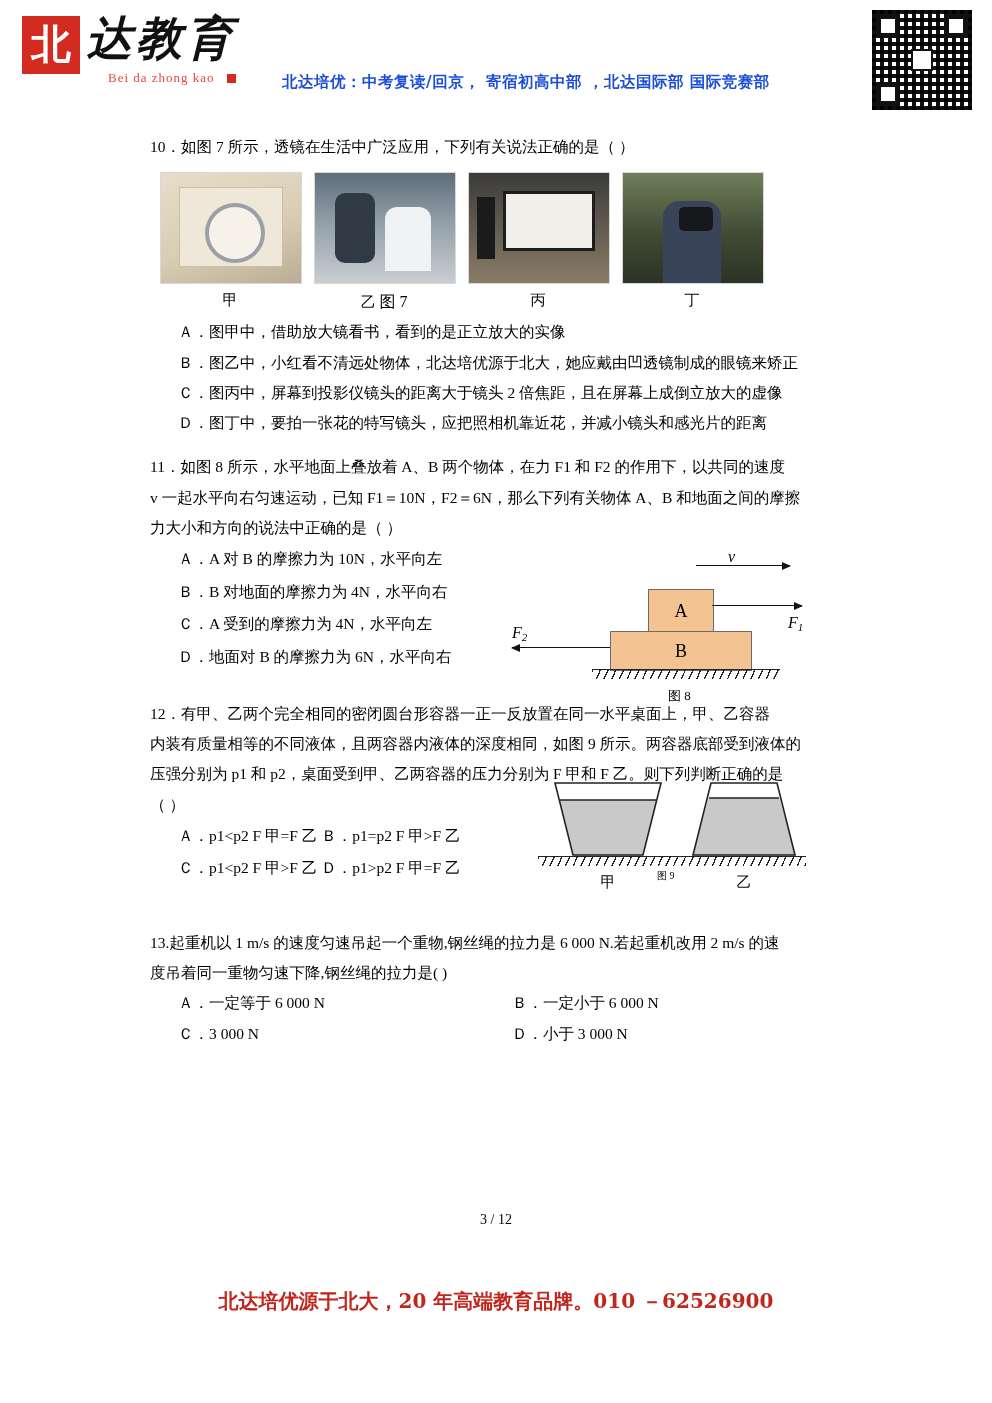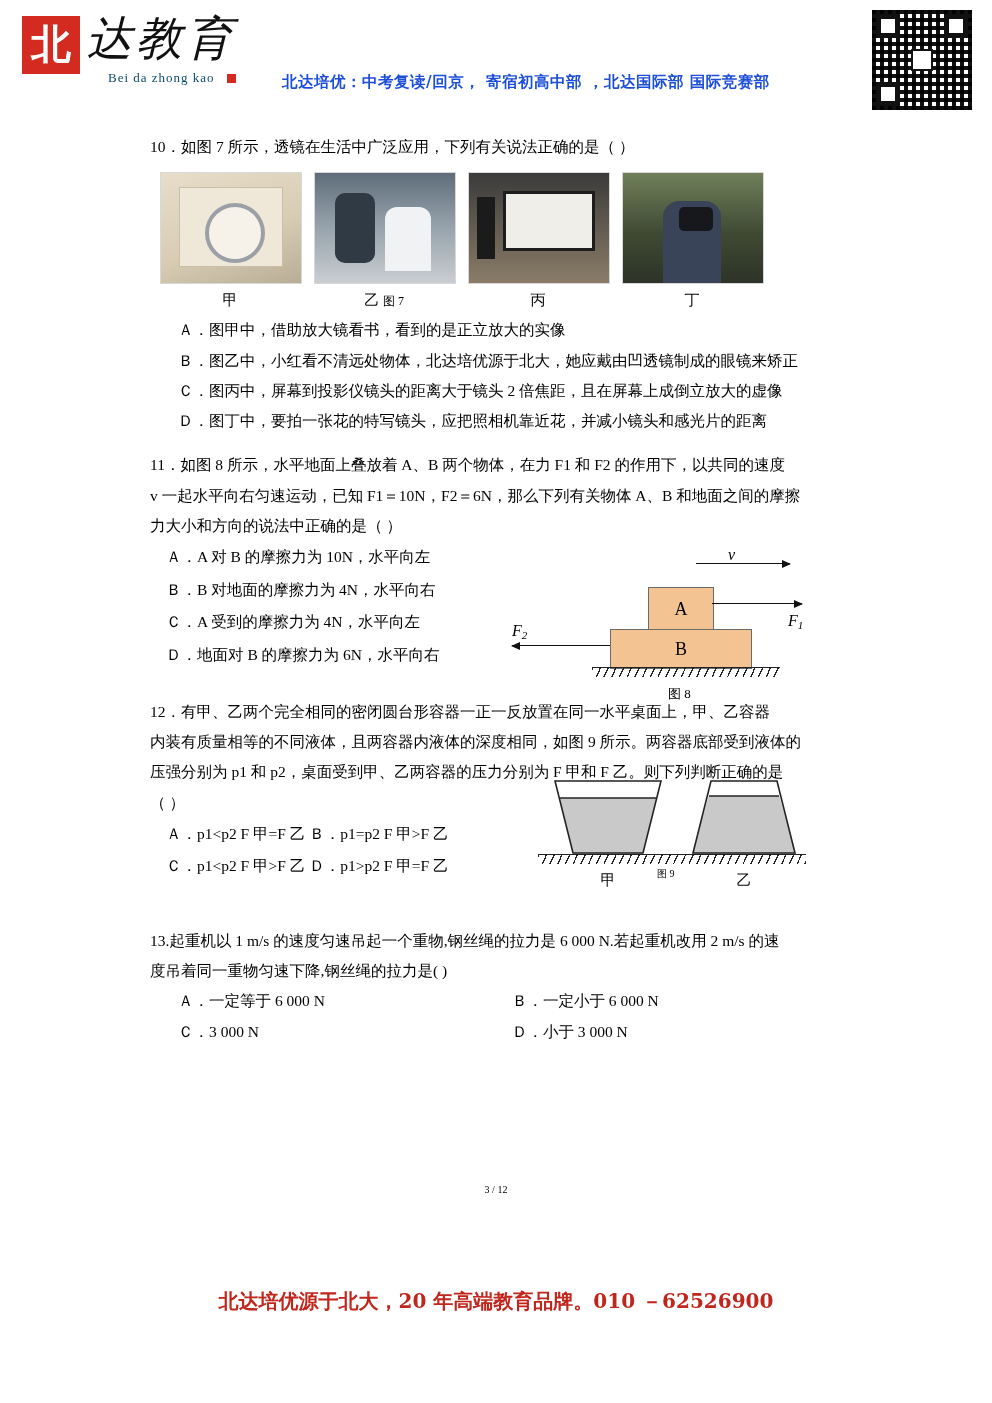--- a/index.html
+++ b/index.html
@@ -20,27 +20,27 @@
   .logo-box{
     position:absolute;left:22px;top:8px;width:250px;height:100px;
   }
   .logo-red{
     position:absolute;left:0;top:8px;width:58px;height:58px;
     background:#d42b20;color:#fff;font-size:40px;line-height:58px;
     text-align:center;font-family:"Liberation Serif", serif;font-weight:bold;
   }
   .logo-cn{
     position:absolute;left:64px;top:0px;
-    font-size:46px;font-weight:normal;letter-spacing:4px;
+    font-size:46px;font-weight:bold;letter-spacing:4px;
     color:#111;font-family:"DejaVu Serif", serif;
     font-style:italic;
   }
   .logo-py{
     position:absolute;left:86px;top:62px;
-    font-size:13px;letter-spacing:1px;color:#0c4a6e;
+    font-size:13px;letter-spacing:1px;color:#ef4444;
     font-family:"Liberation Serif", serif;
     text-align:center;
   }
   .logo-sq{
     position:absolute;left:205px;top:66px;width:9px;height:9px;background:#d42b20;
   }
   .header-tagline{
     position:absolute;left:282px;top:72px;
     font-size:15.5px;color:#1d4ed8;font-weight:bold;
     font-family:"DejaVu Sans", sans-serif;
@@ -67,32 +67,32 @@
   
   .page{
     position:relative;
     padding:0 150px 0 150px;
     font-size:15.5px;
     line-height:1.95;
   }
   .q{margin-top:14px;}
   .q-text{ text-align:justify; }
   .opt{ margin-left:28px; }
-  .opt-tight{ margin-left:16px; line-height:2.1;}
+  .opt-tight{ margin-left:28px; line-height:2.1;}
 
   .images-row{
     display:flex;gap:14px;margin:10px 0 0 10px;
   }
   .img-cell{ width:140px; }
   .ph{
     width:140px;height:110px;border:1px solid #d8d8d8;
     background:#cfcfcf;position:relative;overflow:hidden;
   }
   .cap{ text-align:center;font-size:15px;margin-top:2px;}
-  .fig-label{font-size:12px;}
+  .fig-label{font-size:16px;}
 
   
   .ph.book{background:linear-gradient(160deg,#e7ddc9 0%,#d9cdb4 55%,#b9ad96 100%);}
   .ph.book:before{content:"";position:absolute;left:18px;top:14px;width:104px;height:80px;background:#efe8d8;box-shadow:inset 0 0 0 1px #c9bfa8;}
   .ph.book:after{content:"";position:absolute;left:44px;top:30px;width:52px;height:52px;border:4px solid #9aa0a6;border-radius:50%;background:rgba(255,255,255,.45);}
   .ph.clinic{background:linear-gradient(180deg,#5f6d7a 0%,#8d9aa4 40%,#c9ced2 100%);}
   .ph.clinic:before{content:"";position:absolute;left:70px;top:34px;width:46px;height:64px;background:#f0f2f4;border-radius:12px 12px 0 0;}
   .ph.clinic:after{content:"";position:absolute;left:20px;top:20px;width:40px;height:70px;background:#2f3a44;border-radius:10px;}
   .ph.room{background:linear-gradient(180deg,#3b3b3b 0%,#6b6255 60%,#8a7c68 100%);}
   .ph.room:before{content:"";position:absolute;left:34px;top:18px;width:86px;height:54px;background:#efeee9;border:3px solid #1d1d1d;}
@@ -132,21 +132,21 @@
   .fig9{position:absolute;right:18px;top:0;width:300px;height:110px;}
   .ground9{
     position:absolute;left:14px;top:80px;width:268px;height:0;border-top:1.6px solid #222;
   }
   .hatch9{
     position:absolute;left:14px;top:81px;width:268px;height:9px;
     background:repeating-linear-gradient(115deg,#222 0 1.3px,transparent 1.3px 7px);
   }
 
   .pagenum{
-    position:absolute;left:0;right:0;top:1184px;text-align:center;font-size:10px;
+    position:absolute;left:0;right:0;top:1212px;text-align:center;font-size:14px;
   }
   .footer{
     position:absolute;left:0;right:0;top:1288px;text-align:center;
     color:#c0261c;font-weight:bold;font-size:20px;
     font-family:"DejaVu Serif", serif;
   }
 </style>
 </head>
 <body>
 

